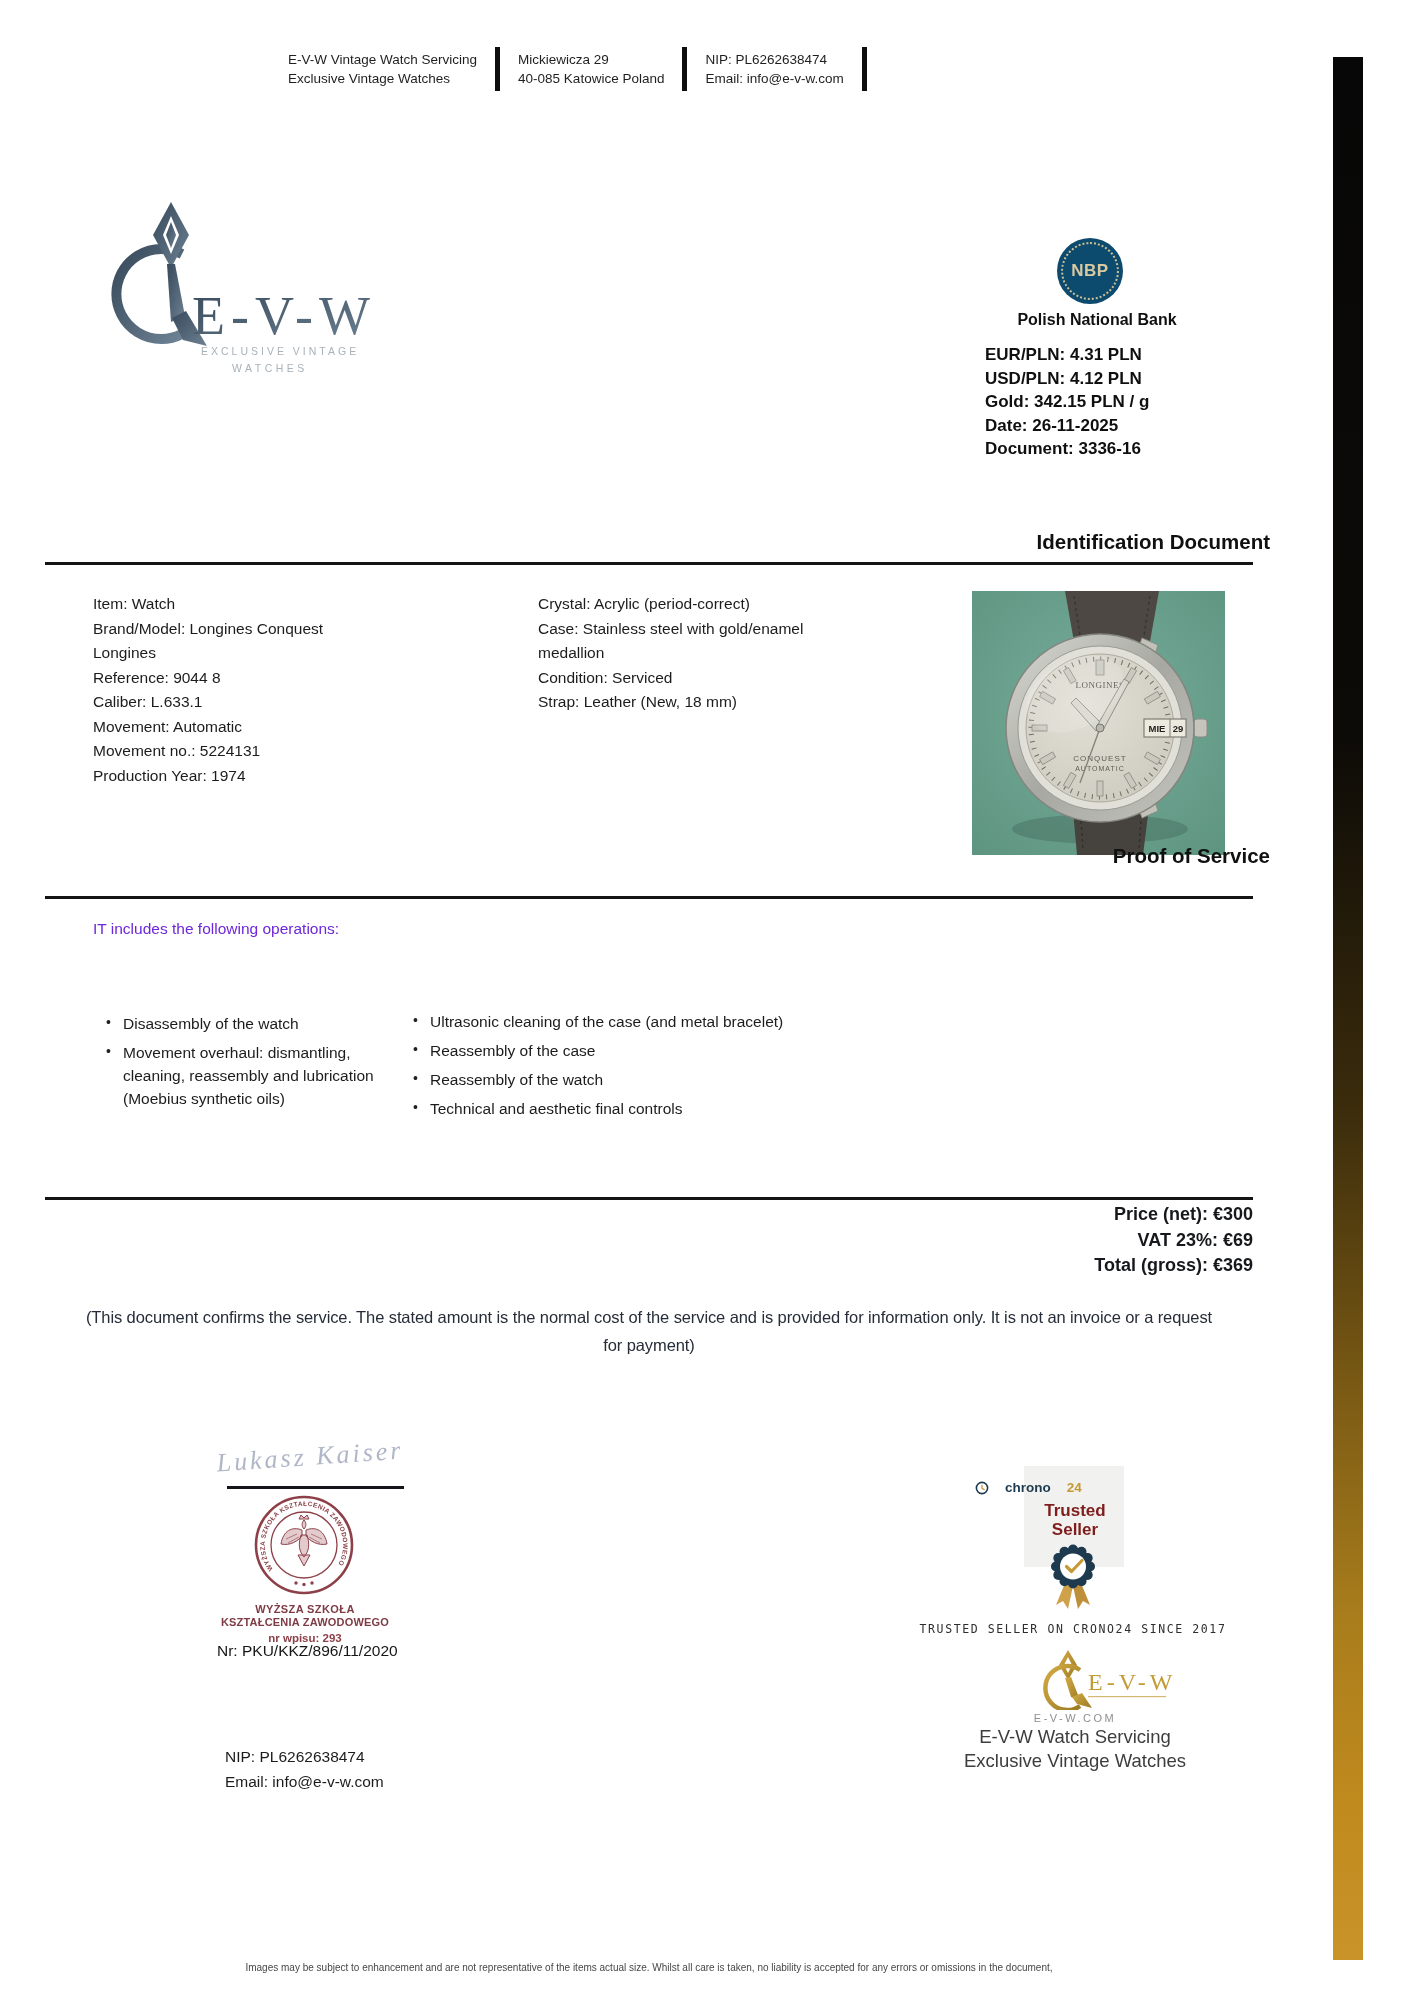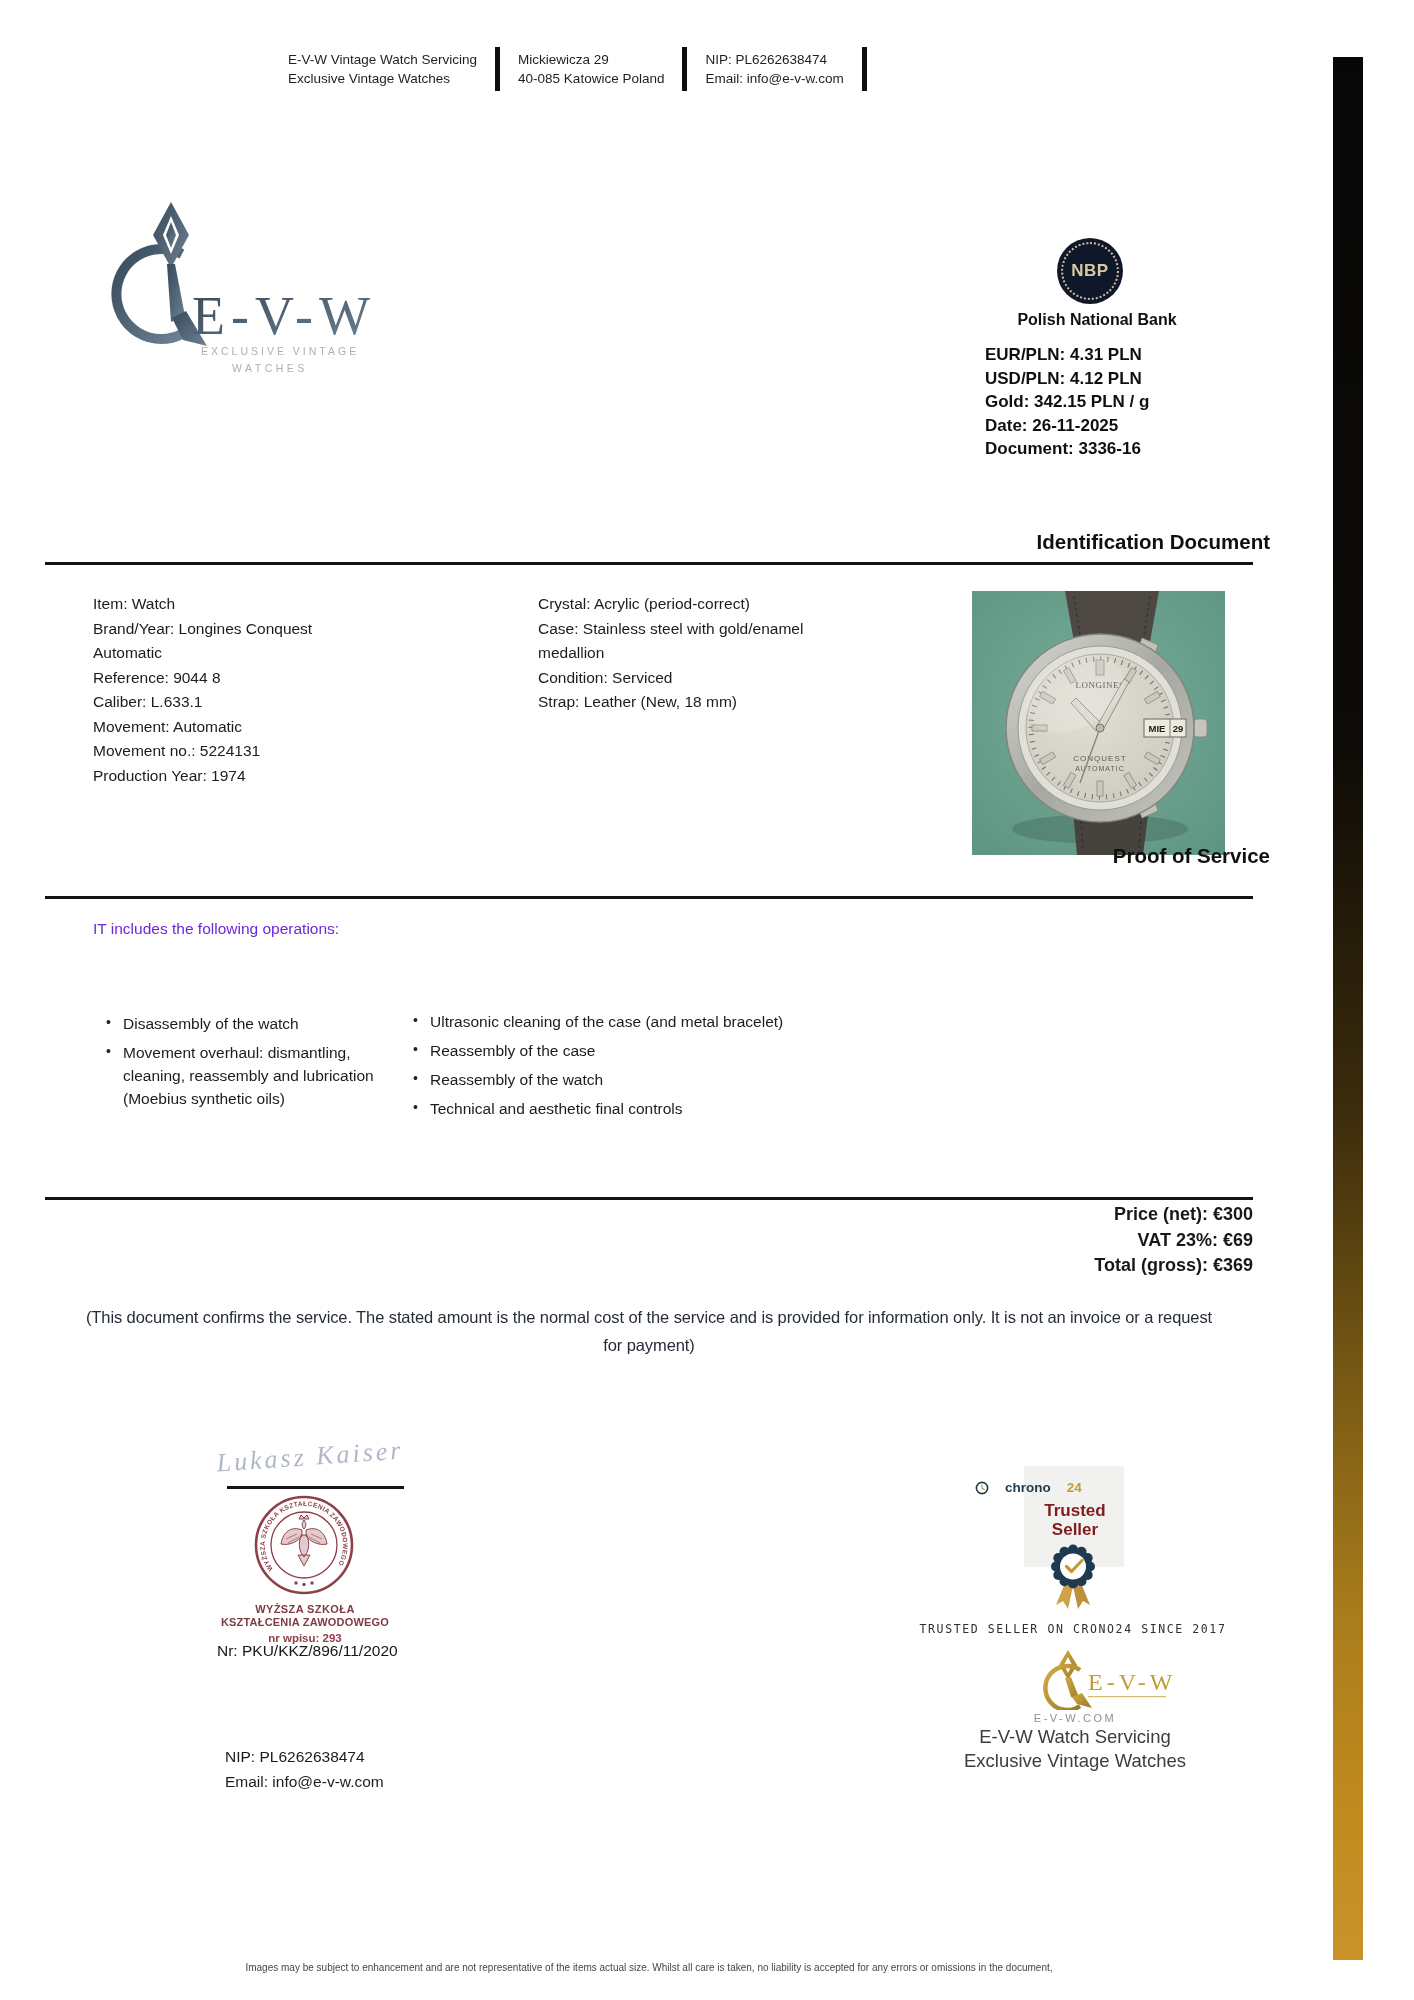--- a/index.html
+++ b/index.html
@@ -12,21 +12,21 @@
     background:linear-gradient(180deg,#070707 0%,#0d0b07 36%,#3a2b0c 55%,#7a5a14 70%,#a97d1c 82%,#c08a1e 92%,#c9932a 100%);}
 
   
   #header{position:absolute;left:288px;top:50px;display:flex;gap:18px;
     font-size:13.5px;line-height:19px;color:#1f1f1f;}
   .hdr-sep{width:5px;height:44px;background:#0e0e0e;margin-top:-3px;}
 
   
   #bank{position:absolute;left:985px;top:238px;width:224px;}
   #nbp-badge{position:relative;margin-left:72px;width:66px;height:66px;border-radius:50%;
-    background:#0f172a;}
+    background:#0c4a6e;}
   #nbp-badge::before{content:"";position:absolute;inset:4px;border:2.5px dotted #cdbf94;border-radius:50%;}
   #nbp-badge .nbp-t{position:absolute;inset:0;display:flex;align-items:center;justify-content:center;
     color:#d8c9a0;font-weight:bold;font-size:17px;letter-spacing:.5px;}
   #bank-name{margin-top:7px;text-align:center;font-weight:bold;font-size:16px;color:#111;}
   #rates{margin-top:14px;font-weight:bold;font-size:17px;line-height:23.5px;color:#0f0f0f;}
 
   .sec-title{position:absolute;left:62px;width:1208px;text-align:right;
     font-size:20.5px;font-weight:bold;color:#101010;}
   .rule{position:absolute;left:45px;width:1208px;height:3px;background:#141414;}
 
@@ -138,21 +138,21 @@
       <div>Date: 26-11-2025</div>
       <div>Document: 3336-16</div>
     </div>
   </div>
 
   <div class="sec-title" style="top:530px;">Identification Document</div>
   <div class="rule" style="top:562px;"></div>
 
   <div id="id-left" class="speclist">
     <div>Item: Watch</div>
-    <div>Brand/Year: Longines Conquest Automatic</div>
+    <div>Brand/Model: Longines Conquest Longines</div>
     <div>Reference: 9044 8</div>
     <div>Caliber: L.633.1</div>
     <div>Movement: Automatic</div>
     <div>Movement no.: 5224131</div>
     <div>Production Year: 1974</div>
   </div>
   <div id="id-right" class="speclist">
     <div>Crystal: Acrylic (period-correct)</div>
     <div>Case: Stainless steel with gold/enamel medallion</div>
     <div>Condition: Serviced</div>

